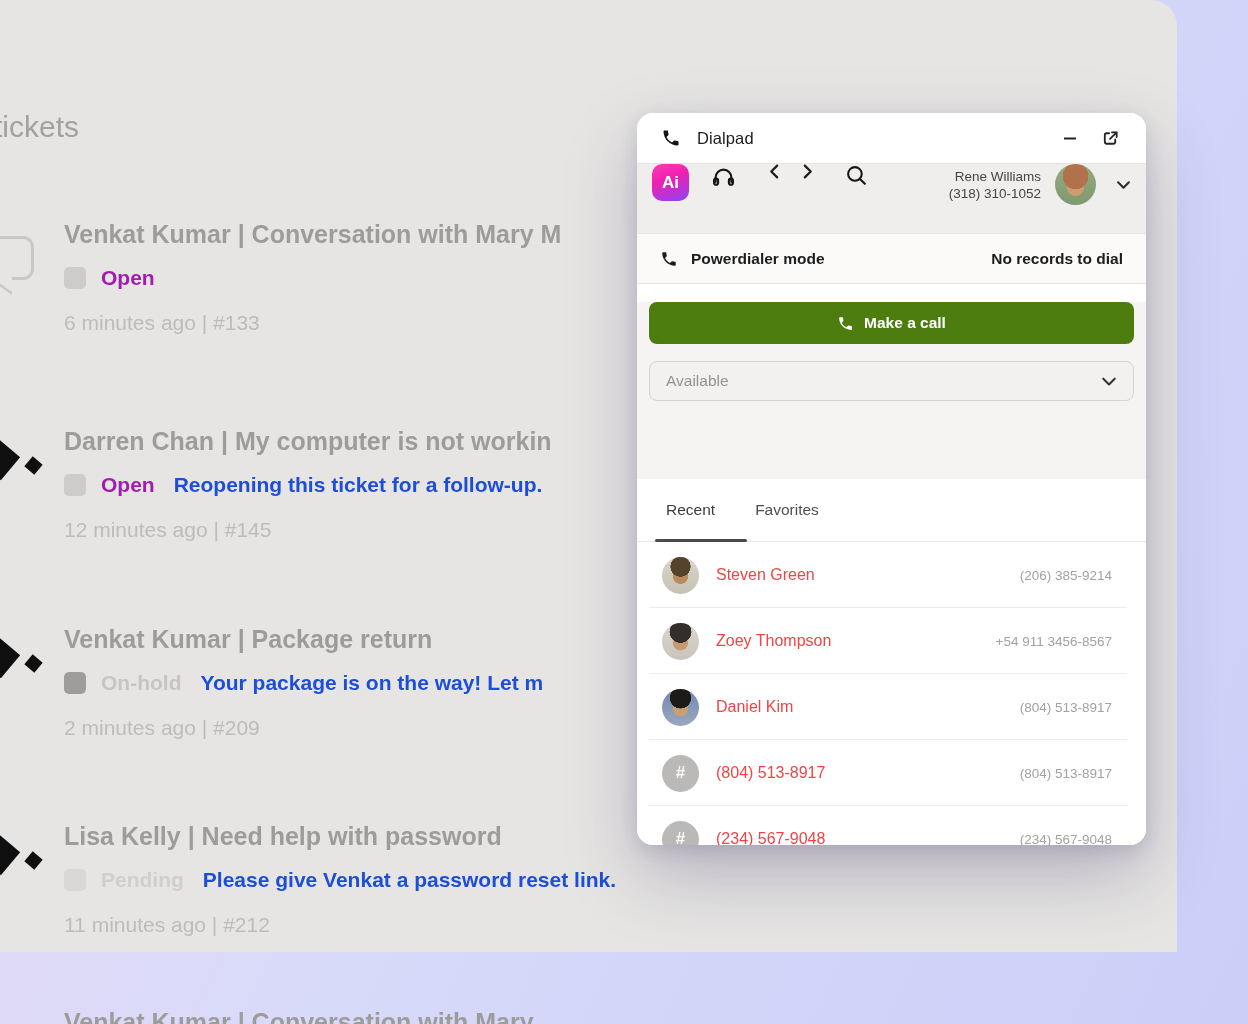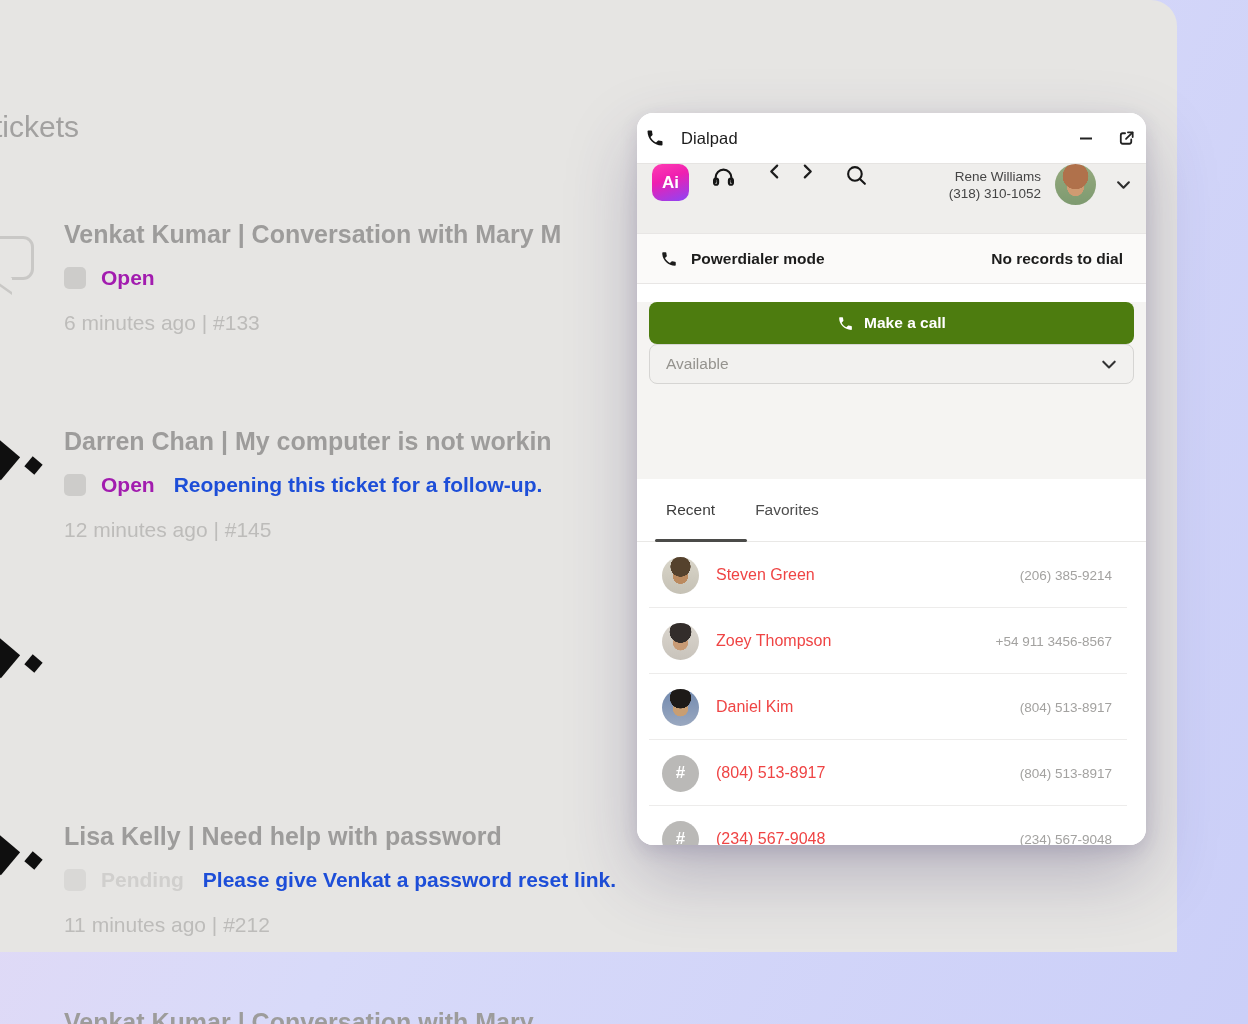--- a/index.html
+++ b/index.html
@@ -40,21 +40,21 @@
   .mark-big { position:absolute; width:30px; height:30px; background:#0f0f0f;
     transform:rotate(40deg); }
   .mark-small { position:absolute; width:13px; height:13px; background:#0f0f0f;
     transform:rotate(40deg); }
 
   
   .panel { position:absolute; left:637px; top:113px; width:509px; height:732px;
     background:#fff; border-radius:16px; overflow:hidden;
     box-shadow:0 30px 70px rgba(60,50,100,.28), 0 6px 18px rgba(60,50,100,.15); }
 
-  .p-header { height:50px; display:flex; align-items:center; padding:0 8px; background:#fff; }
+  .p-header { height:50px; display:flex; align-items:center; padding:0 24px; background:#fff; }
   .p-title { margin-left:16px; font-size:16.5px; color:#1b1b1b; letter-spacing:.1px; }
   .p-header .spacer { flex:1; }
   .hdr-btn { display:flex; align-items:center; justify-content:center; width:24px; height:24px; cursor:pointer; }
   .hdr-btn + .hdr-btn { margin-left:16px; }
 
   .toolbar { height:70px; background:#efeeec; border-top:1px solid #e6e4e2;
     display:flex; align-items:flex-start; padding:0 15px; }
   .ai-logo { width:37px; height:37px; border-radius:10px;
     background:linear-gradient(160deg,#ff3db2 0%,#ef1fb0 40%,#8b45f7 100%);
     color:#fff; font-size:17px; font-weight:800; display:flex; align-items:center;
@@ -94,21 +94,21 @@
   .pw-status { margin-left:auto; font-size:15.5px; font-weight:700; color:#1c1c1c; }
 
   .graysec { height:177px; background:#f5f4f2; padding:0 12px; }
   .call-btn { margin-top:18px; height:42px; border-radius:8px; background:#4d7c0f;
     display:flex; align-items:center; justify-content:center; cursor:pointer; }
   .call-btn span { margin-left:10px; color:#fff; font-size:15.5px; font-weight:600; }
   .cc-row { margin-top:23px; display:flex; align-items:center; padding:0 11px; }
   .cc-label { font-size:15.5px; font-weight:700; color:#1d1d1d; }
   .cc-links { margin-left:auto; display:flex; gap:15px; }
   .cc-link { font-size:14.5px; font-weight:600; color:#2c2c2c; cursor:pointer; }
-  .select { height:40px; border-radius:8px; border:1.5px solid #d6d5d3;
+  .select { margin-top:17px; height:40px; border-radius:8px; border:1.5px solid #d6d5d3;
     background:#f2f1ef; display:flex; align-items:center; padding:0 16px; cursor:pointer; }
   .select span { font-size:15.5px; color:#95938e; }
   .select .sel-caret { margin-left:auto; display:flex; }
 
   .list { background:#fff; }
   .tabs { height:63px; display:flex; align-items:flex-end; padding-left:29px;
     border-bottom:1px solid #e9e8e6; position:relative; }
   .tab { font-size:15.5px; padding-bottom:22px; cursor:pointer; }
   .tab.active { color:#3c3c3c; }
   .tab.inactive { color:#4e4e4e; margin-left:40px; }
@@ -151,20 +151,29 @@
     <div class="t-statusrow">
       <div class="t-chip chip-open"></div>
       <div class="t-status st-open">Open</div>
       <div class="t-preview">Reopening this ticket for a follow-up.</div>
     </div>
     <div class="t-meta">12 minutes ago | #145</div>
   </div>
 
   <div class="mark-big" style="left:-16px; top:642px"></div>
   <div class="mark-small" style="left:27px; top:657px"></div>
+  <div class="ticket" style="top:625px">
+    <div class="t-title">Venkat Kumar | Package return</div>
+    <div class="t-statusrow">
+      <div class="t-chip chip-onhold"></div>
+      <div class="t-status st-onhold">On-hold</div>
+      <div class="t-preview">Your package is on the way! Let m</div>
+    </div>
+    <div class="t-meta">2 minutes ago | #209</div>
+  </div>
 
   <div class="mark-big" style="left:-16px; top:839px"></div>
   <div class="mark-small" style="left:27px; top:854px"></div>
   <div class="ticket" style="top:822px">
     <div class="t-title">Lisa Kelly | Need help with password</div>
     <div class="t-statusrow">
       <div class="t-chip chip-pending"></div>
       <div class="t-status st-pending">Pending</div>
       <div class="t-preview">Please give Venkat a password reset link.</div>
     </div>

